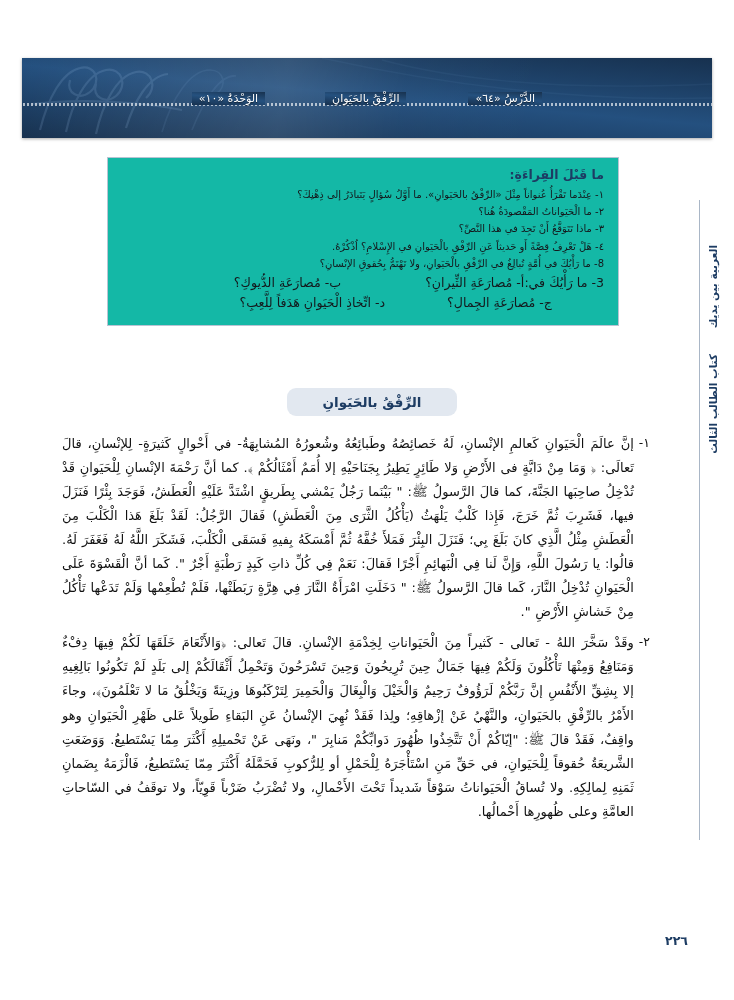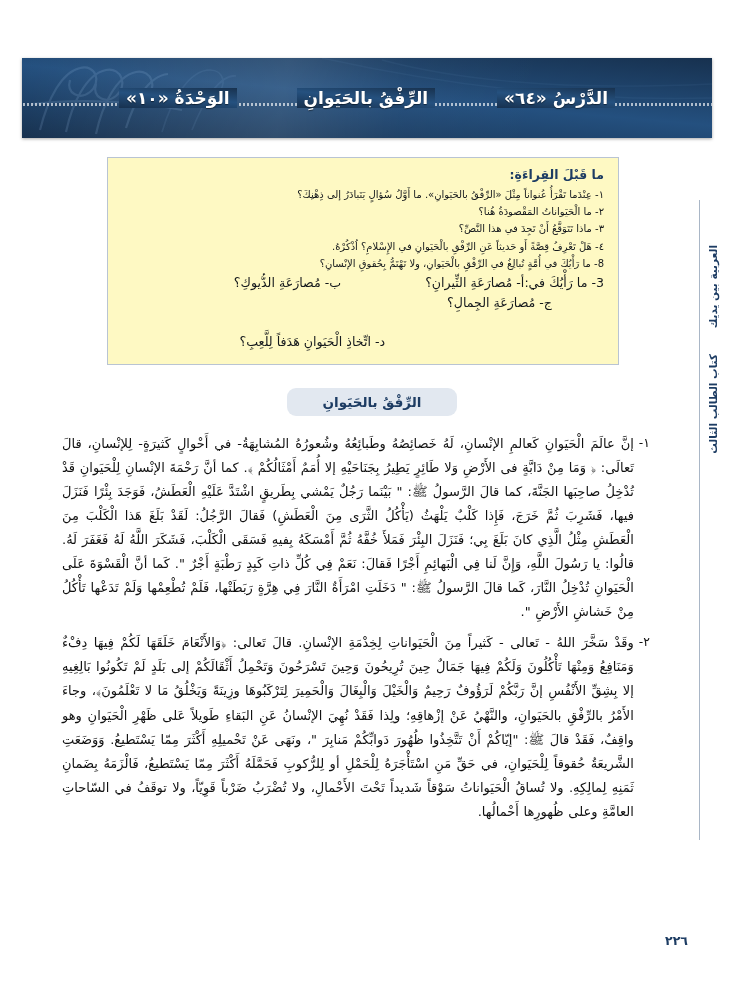--- a/index.html
+++ b/index.html
@@ -27,34 +27,34 @@
     background-size:4px 3px;background-repeat:repeat-x;
     opacity:.75;
   }
   .header-texts{
     position:absolute;inset:0;
     display:flex;align-items:center;justify-content:center;
     gap:0px;
   }
   .hdr-item{
     position:relative;z-index:3;
-    color:#ffffff;font-size:17px;font-weight:bold;
+    color:#ffffff;font-size:11px;font-weight:normal;
     white-space:nowrap;
     text-shadow:0 1px 1px rgba(0,0,0,.5);
     padding:0 7px;
     background:linear-gradient(185deg,#18324f 0%,#25517f 48%,#17314f 100%);
   }
   .hdr-unit{margin-right:60px;}
   .hdr-title{margin-right:62px;}
   .hdr-lesson{}
 
   
   .prebox{
     position:absolute;left:107px;top:157px;width:512px;
-    background:#fef9c3;
+    background:#14b8a6;
     border:1px solid #b9c4d3;
     padding:9px 14px 11px 14px;
     box-sizing:border-box;
   }
   .prebox-title{
     color:#1d3c63;font-size:12.5px;font-weight:bold;
     text-align:right;margin:0 0 5px 0;
   }
   .q{
     color:#14181c;font-size:10px;line-height:1.62;
@@ -66,21 +66,21 @@
     color:#14181c;font-size:12.6px;line-height:1.62;white-space:nowrap;
   }
   .q6-a{margin-left:16px;}
   .q6-b{margin-right:68px;}
   .q6-row2{
     display:flex;flex-direction:row;justify-content:flex-start;
     color:#14181c;font-size:12.6px;line-height:1.62;white-space:nowrap;
     padding-right:52px;
   }
   .q6-c{}
-  .q6-d{margin-right:62px;margin-top:39px;}
+  .q6-d{margin-right:62px;}
 
   
   .title-banner{
     position:absolute;left:287px;top:388px;width:170px;height:28px;
     background:#e2e8f0;border-radius:9px;
     display:flex;align-items:center;justify-content:center;
   }
   .title-banner span{
     color:#1d3c63;font-size:13.5px;font-weight:bold;letter-spacing:.2px;
   }

